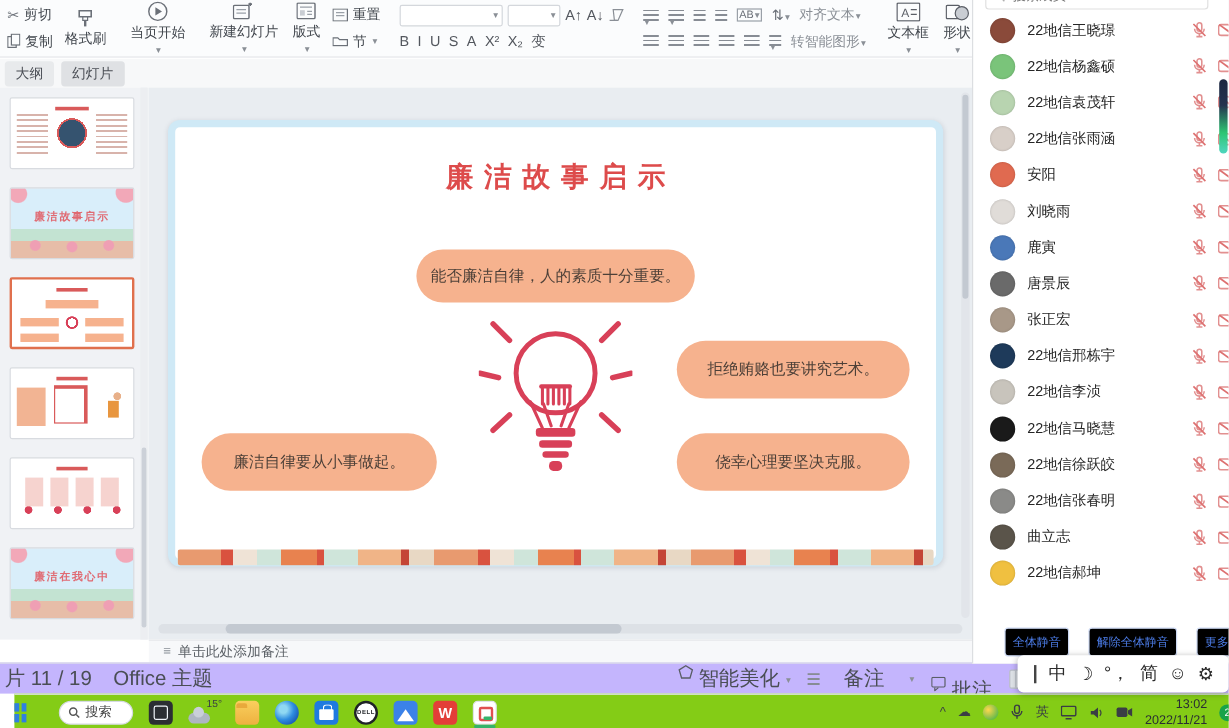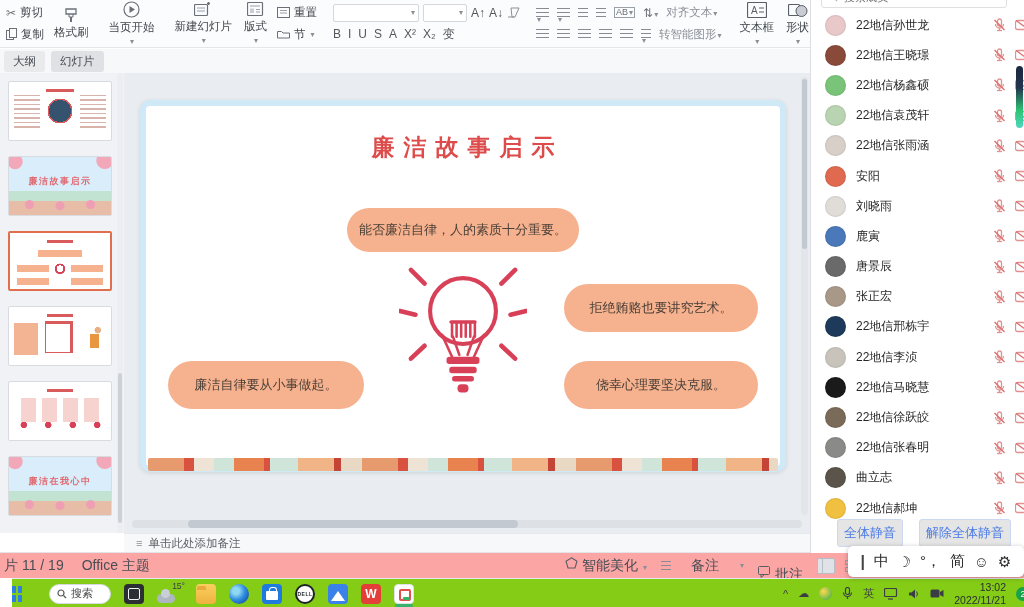--- a/index.html
+++ b/index.html
@@ -96,21 +96,21 @@
     repeating-linear-gradient(90deg,#e89a6f 0 36px,#d9523f 36px 46px,#efe3d6 46px 66px,#cfe5da 66px 86px,#e8824f 86px 116px,#d9523f 116px 122px,#cfe5da 122px 150px,#f0b487 150px 186px,#c44536 186px 193px,#e8d8c4 193px 214px);border-radius:2px;}
   .hscroll{position:absolute;left:8px;right:8px;top:447px;height:8px;background:#dde1e6;border-radius:4px;}
   .hscroll .hthumb{position:absolute;left:56px;width:330px;height:8px;background:#c3c9d1;border-radius:4px;}
   .vscroll{position:absolute;right:2px;top:4px;width:7px;height:438px;background:#e2e5ea;border-radius:4px;}
   .vscroll .vthumb{position:absolute;top:2px;left:1px;width:5px;height:170px;background:#c3c9d1;border-radius:3px;}
 
   
   .notesbar{position:absolute;left:124px;top:533px;width:686px;height:19px;background:#f7f8fa;border-top:1px solid #e6e8eb;display:flex;align-items:center;gap:6px;padding-left:12px;}
   .notesbar .nicon{color:#8a8f96;font-size:11px;}
   .notesbar .ntext{font-size:11.5px;color:#5b6066;}
-  .statusbar{position:absolute;left:0;top:552px;width:1024px;height:26px;background:#fca5a5;border-top:1px solid #e2e4e7;display:flex;align-items:center;font-size:14px;color:#4a4e55;}
+  .statusbar{position:absolute;left:0;top:552px;width:1024px;height:26px;background:#c4b5fd;border-top:1px solid #e2e4e7;display:flex;align-items:center;font-size:17px;color:#4a4e55;}
   .statusbar .sleft{display:flex;gap:18px;padding-left:4px;}
   .statusbar .sright{display:flex;align-items:center;gap:14px;position:absolute;left:565px;}
   .viewbtns{display:flex;align-items:center;gap:10px;}
   .viewbox{width:18px;height:16px;border:1px solid #b9bec6;border-radius:2px;display:flex;}
   .viewbox.active{background:#dfe3e8;}
   .viewbox .pane{width:5px;height:100%;border-right:1px solid #b9bec6;}
   .grid4{display:grid;grid-template-columns:6px 6px;grid-gap:2px;}
   .grid4 i{width:6px;height:5px;border:1px solid #9aa0a8;}
   .playtri{width:0;height:0;border-left:15px solid #3d4a5c;border-top:9px solid transparent;border-bottom:9px solid transparent;}
 
@@ -118,21 +118,21 @@
   .meeting{position:absolute;left:810px;top:0;width:214px;height:553px;background:#fff;border-left:1px solid #dcdee1;overflow:hidden;}
   .msearch{position:absolute;left:10px;top:-14px;width:186px;height:22px;border:1px solid #e0e0e0;border-radius:3px;background:#fff;display:flex;align-items:center;padding:0 6px;gap:4px;}
   .msearch-input{border:none;outline:none;font-size:11px;color:#999;width:120px;background:transparent;}
   .plist{position:absolute;left:0;top:10px;width:214px;}
   .prow{position:relative;height:30.2px;display:flex;align-items:center;padding-left:14px;gap:10px;}
   .avatar{width:21px;height:21px;border-radius:50%;flex:0 0 auto;box-shadow:inset 0 0 2px rgba(0,0,0,.2);}
   .pname{font-size:12px;color:#262626;white-space:nowrap;}
   .rowicons{position:absolute;right:-5px;display:flex;gap:9px;align-items:center;}
   .mscroll{position:absolute;right:1px;top:66px;width:7px;height:62px;border-radius:4px;background:linear-gradient(180deg,#1c2740 0%,#24334f 35%,#2ec573 72%,#4fd6c0 100%);}
   .mfooter{position:absolute;left:0;bottom:6px;width:214px;display:flex;gap:16px;padding-left:26px;align-items:center;}
-  .mbtn{font-size:13px;color:#4b7be5;background:#e5e5e5;border:1px solid #ccd8f2;border-radius:3px;padding:4px 6px;white-space:nowrap;cursor:default;}
+  .mbtn{font-size:10px;color:#4b7be5;background:#000000;border:1px solid #ccd8f2;border-radius:3px;padding:4px 6px;white-space:nowrap;cursor:default;}
 
   
   .imebar{position:absolute;left:848px;top:546px;width:176px;height:31px;background:#fff;border-radius:5px;box-shadow:0 1px 5px rgba(0,0,0,.28);display:flex;align-items:center;justify-content:space-around;padding:0 8px;z-index:30;}
   .imebar span{font-size:15px;color:#2b2b2b;}
   .imebar .cursor{font-size:16px;color:#444;font-weight:bold;}
 
   
   .taskbar{position:absolute;left:12px;top:578px;width:1024px;height:29px;background:#84cc16;border-top:1px solid #e3e8ee;}
   .tleft{position:absolute;left:0;top:0;height:29px;display:flex;align-items:center;gap:13px;}
   .startfrag{width:10px;height:16px;margin-left:0;background:
@@ -477,42 +477,20 @@
       <span>
           <svg width="10" height="10">
             <circle cx="4" cy="4" r="3" fill="none" stroke="#b0b0b0" stroke-width="1.2"></circle>
             <line x1="6.5" y1="6.5" x2="9" y2="9" stroke="#b0b0b0" stroke-width="1.2"></line>
           </svg>
         </span>
       <input class="msearch-input" placeholder="搜索成员" style="">
     </div>
     <div class="plist">
 
-        <div class="prow">
-          <span class="avatar" style="background: rgb(232, 200, 200);"></span>
-          <span class="pname">22地信孙世龙</span>
-          <span class="rowicons">
-            <span>
-              <svg width="14" height="14">
-                <rect x="5.5" y="1" width="4" height="7" rx="2" fill="none" stroke="#e29090" stroke-width="1.3"></rect>
-                <path d="M3.5 6 a4 4 0 0 0 8 0" fill="none" stroke="#e29090" stroke-width="1.3"></path>
-                <line x1="7.5" y1="10" x2="7.5" y2="12.5" stroke="#e29090" stroke-width="1.3"></line>
-                <line x1="5" y1="12.5" x2="10" y2="12.5" stroke="#e29090" stroke-width="1.3"></line>
-                <line x1="2.5" y1="2" x2="12.5" y2="12" stroke="#dd7070" stroke-width="1.4"></line>
-              </svg>
-            </span>
-            <span>
-              <svg width="15" height="12">
-                <rect x="0.5" y="1.5" width="9.5" height="9" rx="2" fill="none" stroke="#e29090" stroke-width="1.3"></rect>
-                <path d="M10.5 4.5 L14 2.5 V9.5 L10.5 7.5 Z" fill="#e29090"></path>
-                <line x1="1" y1="1.5" x2="13.5" y2="10.5" stroke="#dd7070" stroke-width="1.4"></line>
-              </svg>
-            </span>
-          </span>
-        </div>
 
         <div class="prow">
           <span class="avatar" style="background: rgb(138, 74, 58);"></span>
           <span class="pname">22地信王晓璟</span>
           <span class="rowicons">
             <span>
               <svg width="14" height="14">
                 <rect x="5.5" y="1" width="4" height="7" rx="2" fill="none" stroke="#e29090" stroke-width="1.3"></rect>
                 <path d="M3.5 6 a4 4 0 0 0 8 0" fill="none" stroke="#e29090" stroke-width="1.3"></path>
                 <line x1="7.5" y1="10" x2="7.5" y2="12.5" stroke="#e29090" stroke-width="1.3"></line>

